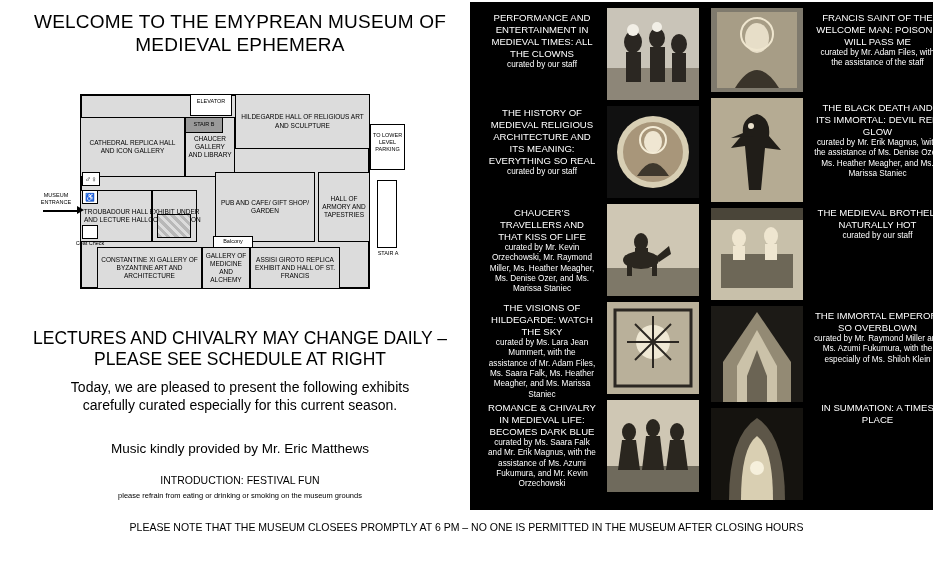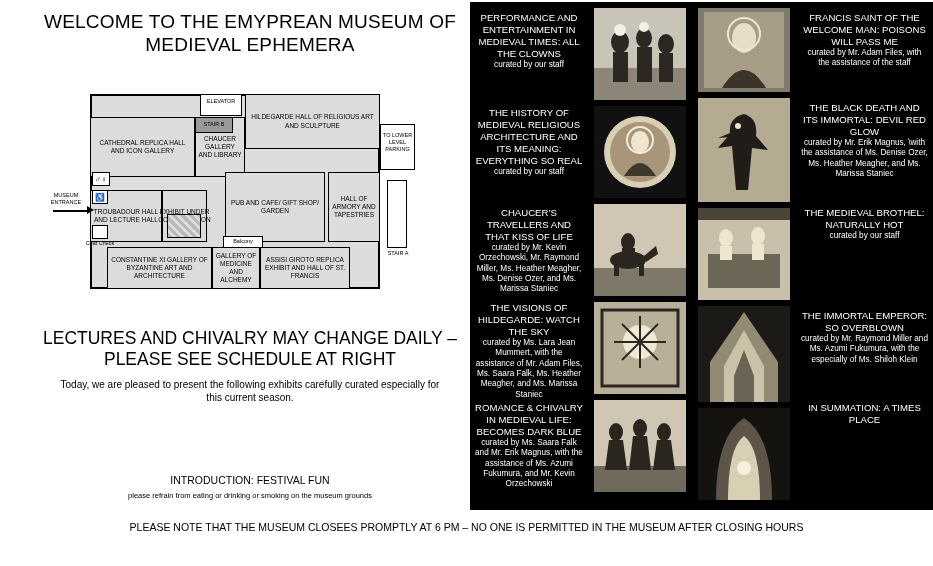--- a/index.html
+++ b/index.html
@@ -13,21 +13,21 @@
   }
   #page {
     position: relative;
     width: 933px; height: 566px;
     background: #fff;
   }
 
   
   #left {
     position: absolute;
-    left: 15px; top: 0;
+    left: 5px; top: 0;
     width: 470px; height: 398px;
   }
   .welcome {
     position: absolute;
     left: 20px; top: 10px;
     width: 430px;
     text-align: center;
     font-size: 19px;
     line-height: 1.22;
     letter-spacing: 0.2px;
@@ -96,21 +96,21 @@
     width: 430px;
     text-align: center;
     font-size: 17.5px;
     line-height: 1.22;
   }
   .today {
     position: absolute;
     left: 45px; top: 378px;
     width: 380px;
     text-align: center;
-    font-size: 10px;
+    font-size: 14px;
     line-height: 1.32;
   }
   .music {
     position: absolute;
     left: 40px; top: 441px;
     width: 390px;
     text-align: center;
     font-size: 13.5px;
   }
   .intro {
@@ -128,20 +128,21 @@
   }
 
   
   #right {
     position: absolute;
     left: 470px; top: 2px;
     width: 463px; height: 508px;
     background: #000;
     display: grid;
     grid-template-columns: 118px 104px 104px 137px;
+    padding-left: 13px;
   }
   .col { position: relative; }
   .col.text { padding: 0; }
   .entry {
     position: absolute;
     width: 100%;
     color: #fff;
     text-align: center;
     font-size: 8.6px;
     line-height: 1.28;
@@ -252,20 +253,21 @@
 
       <div class="iconbox" style="left:47px; top:163px; width:16px; height:14px;"></div>
       <div class="lbl sm" style="left:40px; top:178px; width:30px;">Coat Check</div>
 
       <div style="position:absolute; left:122px; top:152px; width:34px; height:24px;
                   background:repeating-linear-gradient(45deg,#b8b8b8 0 3px,#dcdcdc 3px 6px); border:1px solid #000;"></div>
     </div>
 
     <div class="lectures">LECTURES AND CHIVALRY MAY CHANGE DAILY – PLEASE SEE SCHEDULE AT RIGHT</div>
     <div class="today">Today, we are pleased to present the following exhibits carefully curated especially for this current season.</div>
+    <div class="music">Music kindly provided by Mr. Eric Matthews</div>
     <div class="intro">
       <span>INTRODUCTION:  FESTIVAL FUN</span>
       <span class="sub">please refrain from eating or drinking or smoking on the museum grounds</span>
     </div>
   </div>
 
   <div id="right">
 
     <div class="col text">
       <div class="entry" style="top:10px;">

